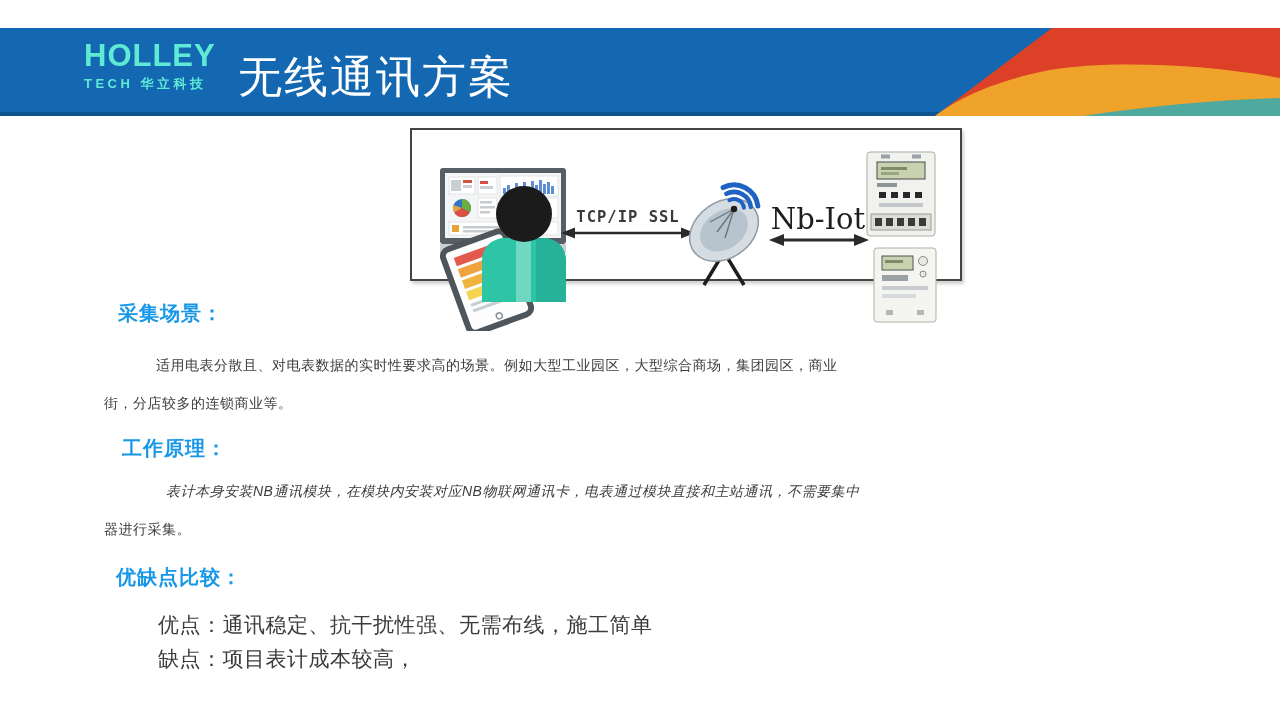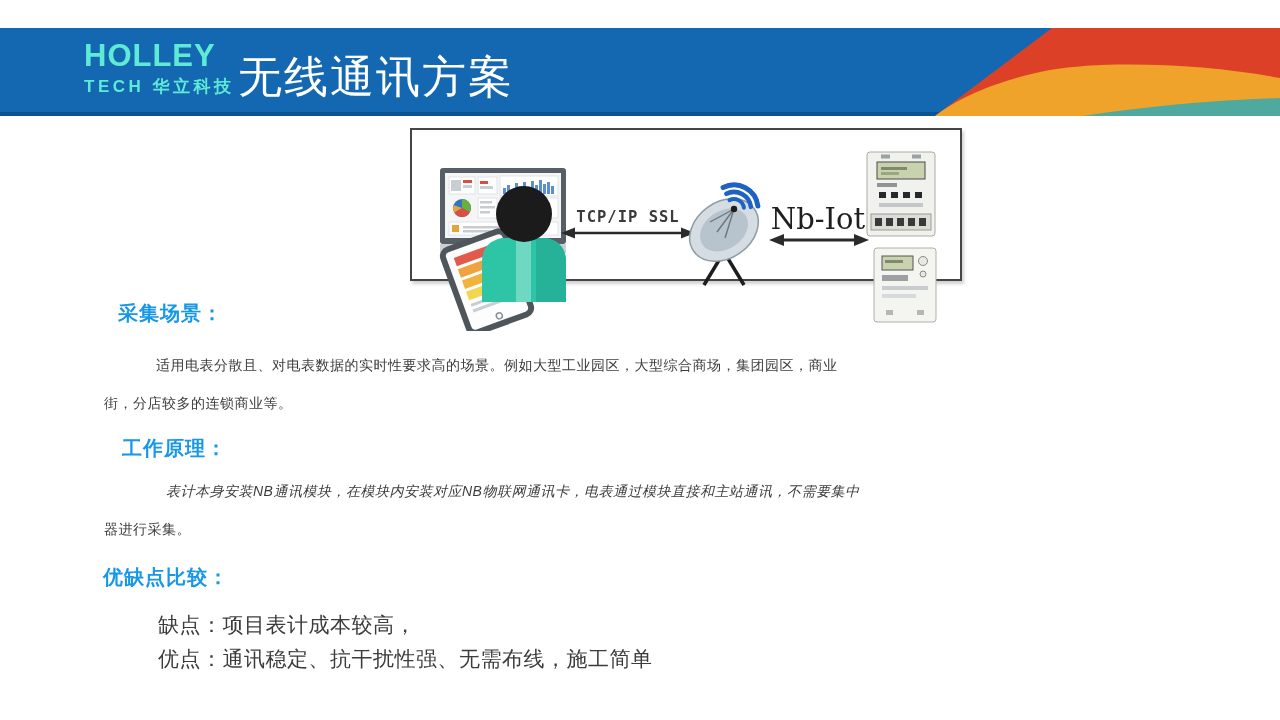--- a/index.html
+++ b/index.html
@@ -7,34 +7,34 @@
   body { font-family:"Liberation Sans", sans-serif; }
   .slide { position:relative; width:1280px; height:720px; background:#ffffff; }
 
   
   .topstrip { position:absolute; left:0; top:0; width:1280px; height:28px; background:#ffffff; }
   .header { position:absolute; left:0; top:28px; width:1280px; height:88px; background:#1368B1; }
   .header::after { content:""; position:absolute; left:0; bottom:0; width:100%; height:4px; background:#0D5391; }
   .hdr-deco { position:absolute; right:0; top:0; width:352px; height:88px; z-index:2; }
   .logo { position:absolute; left:84px; top:12px; z-index:3; color:#5eead4; }
   .logo-primary { font-size:31px; font-weight:800; letter-spacing:1px; line-height:32px; }
-  .logo-secondary { font-size:17px; font-weight:700; letter-spacing:3.5px; margin-top:3px; }
+  .logo-secondary { font-size:13px; font-weight:700; letter-spacing:3.5px; margin-top:3px; }
   .slide-title { position:absolute; left:238px; top:22px; z-index:3; color:#ffffff;
                  font-size:44px; letter-spacing:2px; line-height:40px;margin-top:7px; }
 
   
   .diagram-box { position:absolute; left:410px; top:128px; width:552px; height:153px;
                  background:#fff; border:2px solid #454545; box-shadow:2px 3px 3px rgba(0,0,0,.18); }
   .diagram-box svg { display:block; }
 
   
   .sec-heading { position:absolute; color:#1797E8; font-size:20px; font-weight:bold; line-height:24px; letter-spacing:1px; }
   .h-scenario { left:118px; top:301px; }
   .h-principle { left:122px; top:436px; }
-  .h-comparison { left:103px; top:565px;text-align:center; }
+  .h-comparison { left:116px; top:565px;text-align:center; }
   .body-par { position:absolute; left:104px; width:1086px; color:#3C3C3C; font-size:14px; line-height:38px; letter-spacing:.5px; }
   .p-scenario { top:346px; }
   .p-principle { top:472px; }
   .indent-1 { padding-left:52px; }
   .indent-2 { padding-left:62px;font-style:italic; }
   .proscons { position:absolute; left:158px; top:608px; color:#3C3C3C; font-size:21px; line-height:34px; letter-spacing:.5px; }
 </style>
 </head>
 <body>
 
@@ -227,17 +227,17 @@
   </div>
 
   <div class="sec-heading h-principle">工作原理：</div>
   <div class="body-par p-principle">
     <div class="indent-2">表计本身安装NB通讯模块，在模块内安装对应NB物联网通讯卡，电表通过模块直接和主站通讯，不需要集中</div>
     <div>器进行采集。</div>
   </div>
 
   <div class="sec-heading h-comparison">优缺点比较：</div>
   <div class="proscons">
+    <div>优点：通讯稳定、抗干扰性强、无需布线，施工简单</div>
     <div>缺点：项目表计成本较高，</div>
-    <div>优点：通讯稳定、抗干扰性强、无需布线，施工简单</div>
   </div>
 
 </div>
 
 </body></html>

